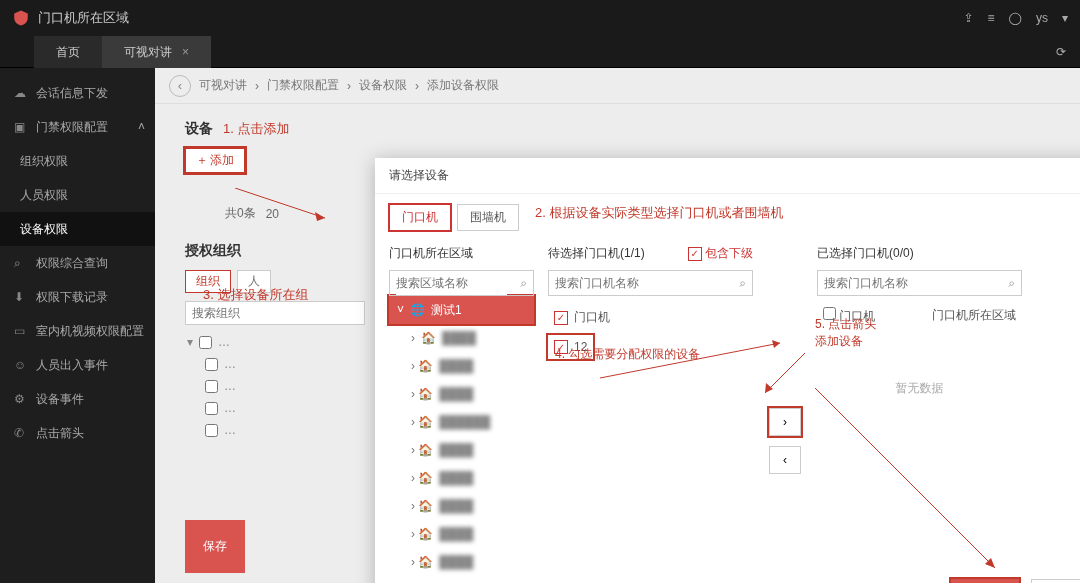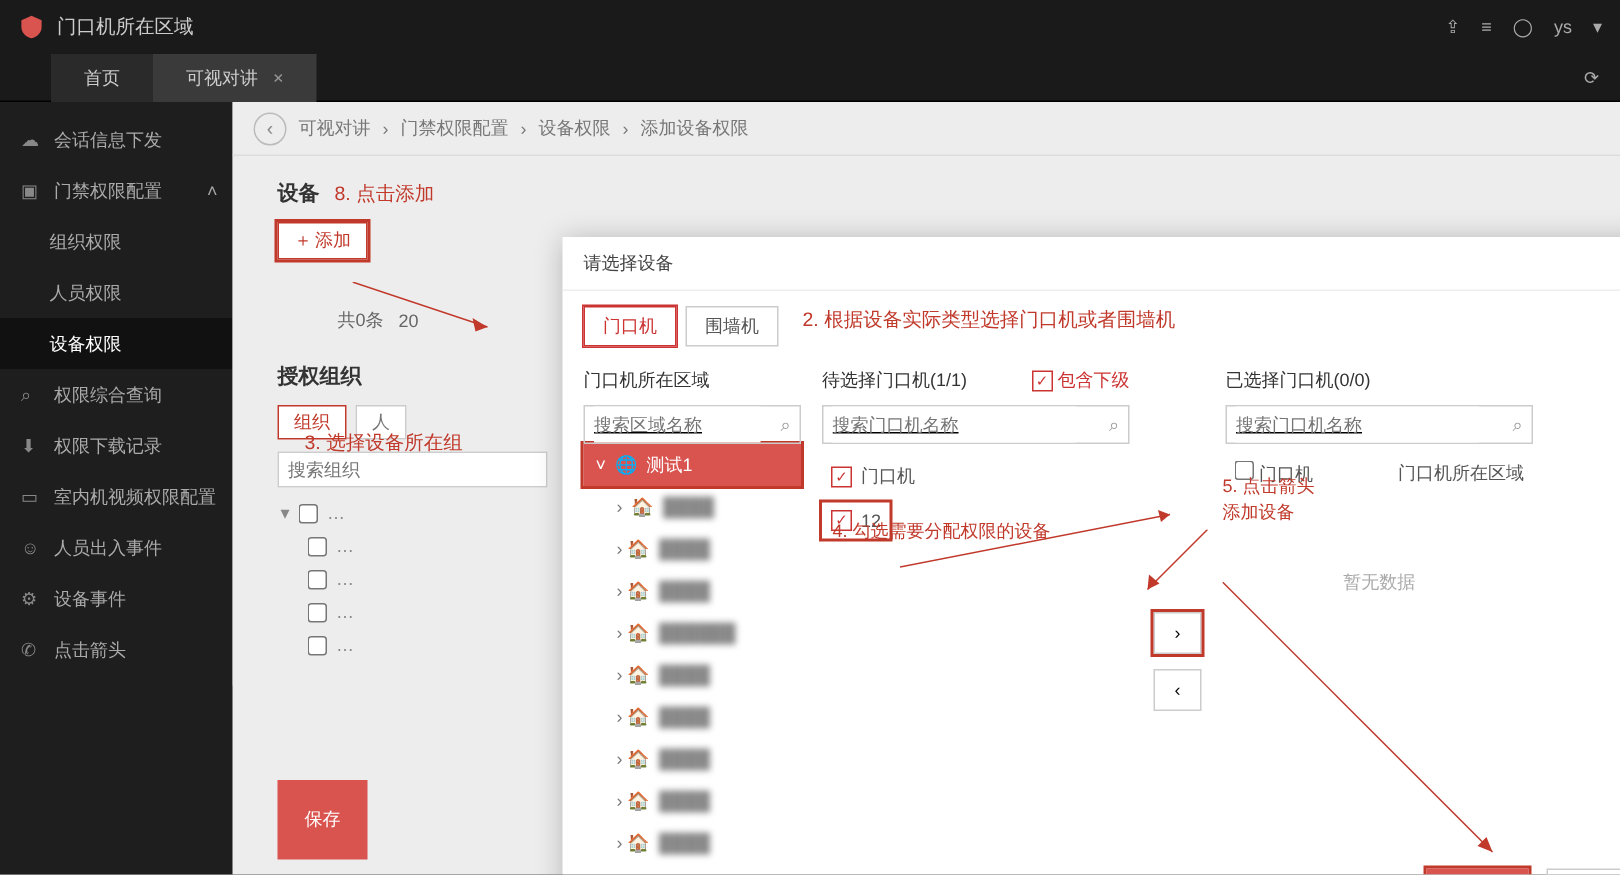--- a/index.html
+++ b/index.html
@@ -11,21 +11,21 @@
 .top-right span { cursor:pointer; }
 .tabbar { height:32px; background:#1a1a1a; display:flex; align-items:center; padding-left:34px; border-bottom:1px solid #000; }
 .tab { padding:4px 22px; height:32px; line-height:32px; color:#ccc; display:flex; align-items:center; gap:10px; }
 .tab.home { background:#2a2a2a; }
 .tab.active { background:#3a3a3a; }
 .tab .x { color:#999; cursor:pointer; }
 .refresh { margin-left:auto; margin-right:14px; color:#aaa; cursor:pointer; }
 .body { display:flex; height:calc(583px - 68px); }
 .sidebar { width:155px; background:#1e1e1e; color:#aaa; padding-top:8px; overflow:hidden; }
 .side-item { height:34px; display:flex; align-items:center; padding-left:14px; gap:8px; cursor:pointer; position:relative; }
-.side-item.sub { padding-left:33px; }
+.side-item.sub { padding-left:20px; }
 .side-item.active { background:#111; color:#fff; }
 .side-item .chev { margin-left:auto; margin-right:10px; }
 .main { flex:1; background:#ededed; position:relative; overflow:hidden; }
 .crumb-row { height:36px; display:flex; align-items:center; padding:0 14px; background:#ededed; color:#777; gap:8px; border-bottom:1px solid #ddd; }
 .back-circle { width:22px; height:22px; border:1px solid #bbb; border-radius:50%; display:flex; align-items:center; justify-content:center; color:#888; font-size:13px; }
 .content { padding:16px 30px; background:#ededed; }
 .section-row { display:flex; align-items:center; gap:10px; margin-bottom:10px; }
 .sec-title { font-size:14px; font-weight:bold; color:#333; }
 .ann { color:#c0392b; font-size:13px; }
 .add-btn { border:1px solid #c0392b; color:#c0392b; padding:3px 10px; background:#fff; cursor:pointer; display:inline-flex; align-items:center; gap:2px; }
@@ -38,21 +38,21 @@
 .dialog-mask { position:absolute; top:0; left:0; right:0; bottom:0; }
 .dialog { position:absolute; top:90px; left:220px; width:730px; height:460px; background:#fff; box-shadow:0 2px 18px rgba(0,0,0,0.25); }
 .dlg-head { height:36px; display:flex; align-items:center; padding:0 14px; color:#444; border-bottom:1px solid #eee; }
 .dev-tabs { display:flex; gap:6px; padding:10px 14px 0 14px; }
 .dev-tab { padding:4px 12px; border:1px solid #ccc; background:#fff; cursor:pointer; color:#555; }
 .dev-tab.active { border:1px solid #cc3333; color:#cc3333; outline:1px solid #cc3333; }
 .transfer { display:flex; padding:14px; gap:14px; }
 .panel { width:205px; }
 .panel-title { font-size:12px; color:#333; margin-bottom:8px; display:flex; justify-content:space-between; align-items:center; }
 .srch { width:100%; height:26px; border:1px solid #ccc; padding:0 6px 0 6px; position:relative; }
-.srch input { border:none; outline:none; width:85%; height:100%; font-size:12px;text-decoration:underline; }
+.srch input { border:none; outline:none; width:85%; height:100%; font-size:12px; }
 .srch .q { position:absolute; right:6px; top:5px; color:#999; }
 .list-head { margin-top:8px; padding:5px 6px; background:#fff; display:flex; align-items:center; gap:6px; color:#555; }
 .checked-red { color:#cc3333; border:1px solid #cc3333; width:14px; height:14px; display:inline-flex; align-items:center; justify-content:center; font-size:10px; }
 .tree-node { height:28px; display:flex; align-items:center; padding:0 8px; gap:6px; color:#444; }
 .tree-node.red { background:#d9534f; color:#fff; outline:2px solid #c0392b; }
 .tree-children .tree-node { padding-left:22px; color:#777; }
 .dot { color:#888; filter:blur(2px); }
 .mid-arrows { display:flex; flex-direction:column; gap:10px; justify-content:center; align-items:center; width:36px; margin-top:60px; }
 .arrow-btn { width:32px; height:28px; border:1px solid #ccc; background:#fff; display:flex; align-items:center; justify-content:center; cursor:pointer; }
 .arrow-btn.boxed { outline:2px solid #c0392b; }
@@ -150,21 +150,21 @@
       <span>门禁权限配置</span>
         <span>›</span>
       <span>设备权限</span>
         <span>›</span>
       <span>添加设备权限</span>
     </div>
 
     <div class="content">
       <div class="section-row">
         <span class="sec-title">设备</span>
-        <span class="ann">8. 点击添加</span>
+        <span class="ann">1. 点击添加</span>
       </div>
       <button class="add-btn" style="outline:2px solid #c0392b">
           <span>＋</span>
           <span>添加</span>
         </button>
 
       <div class="gray-row" style="display:flex;gap:10px;align-items:center">
         <span>共0条</span>
         <span>20</span>
         <button class="go-btn" style="margin-left:600px">跳转</button>

